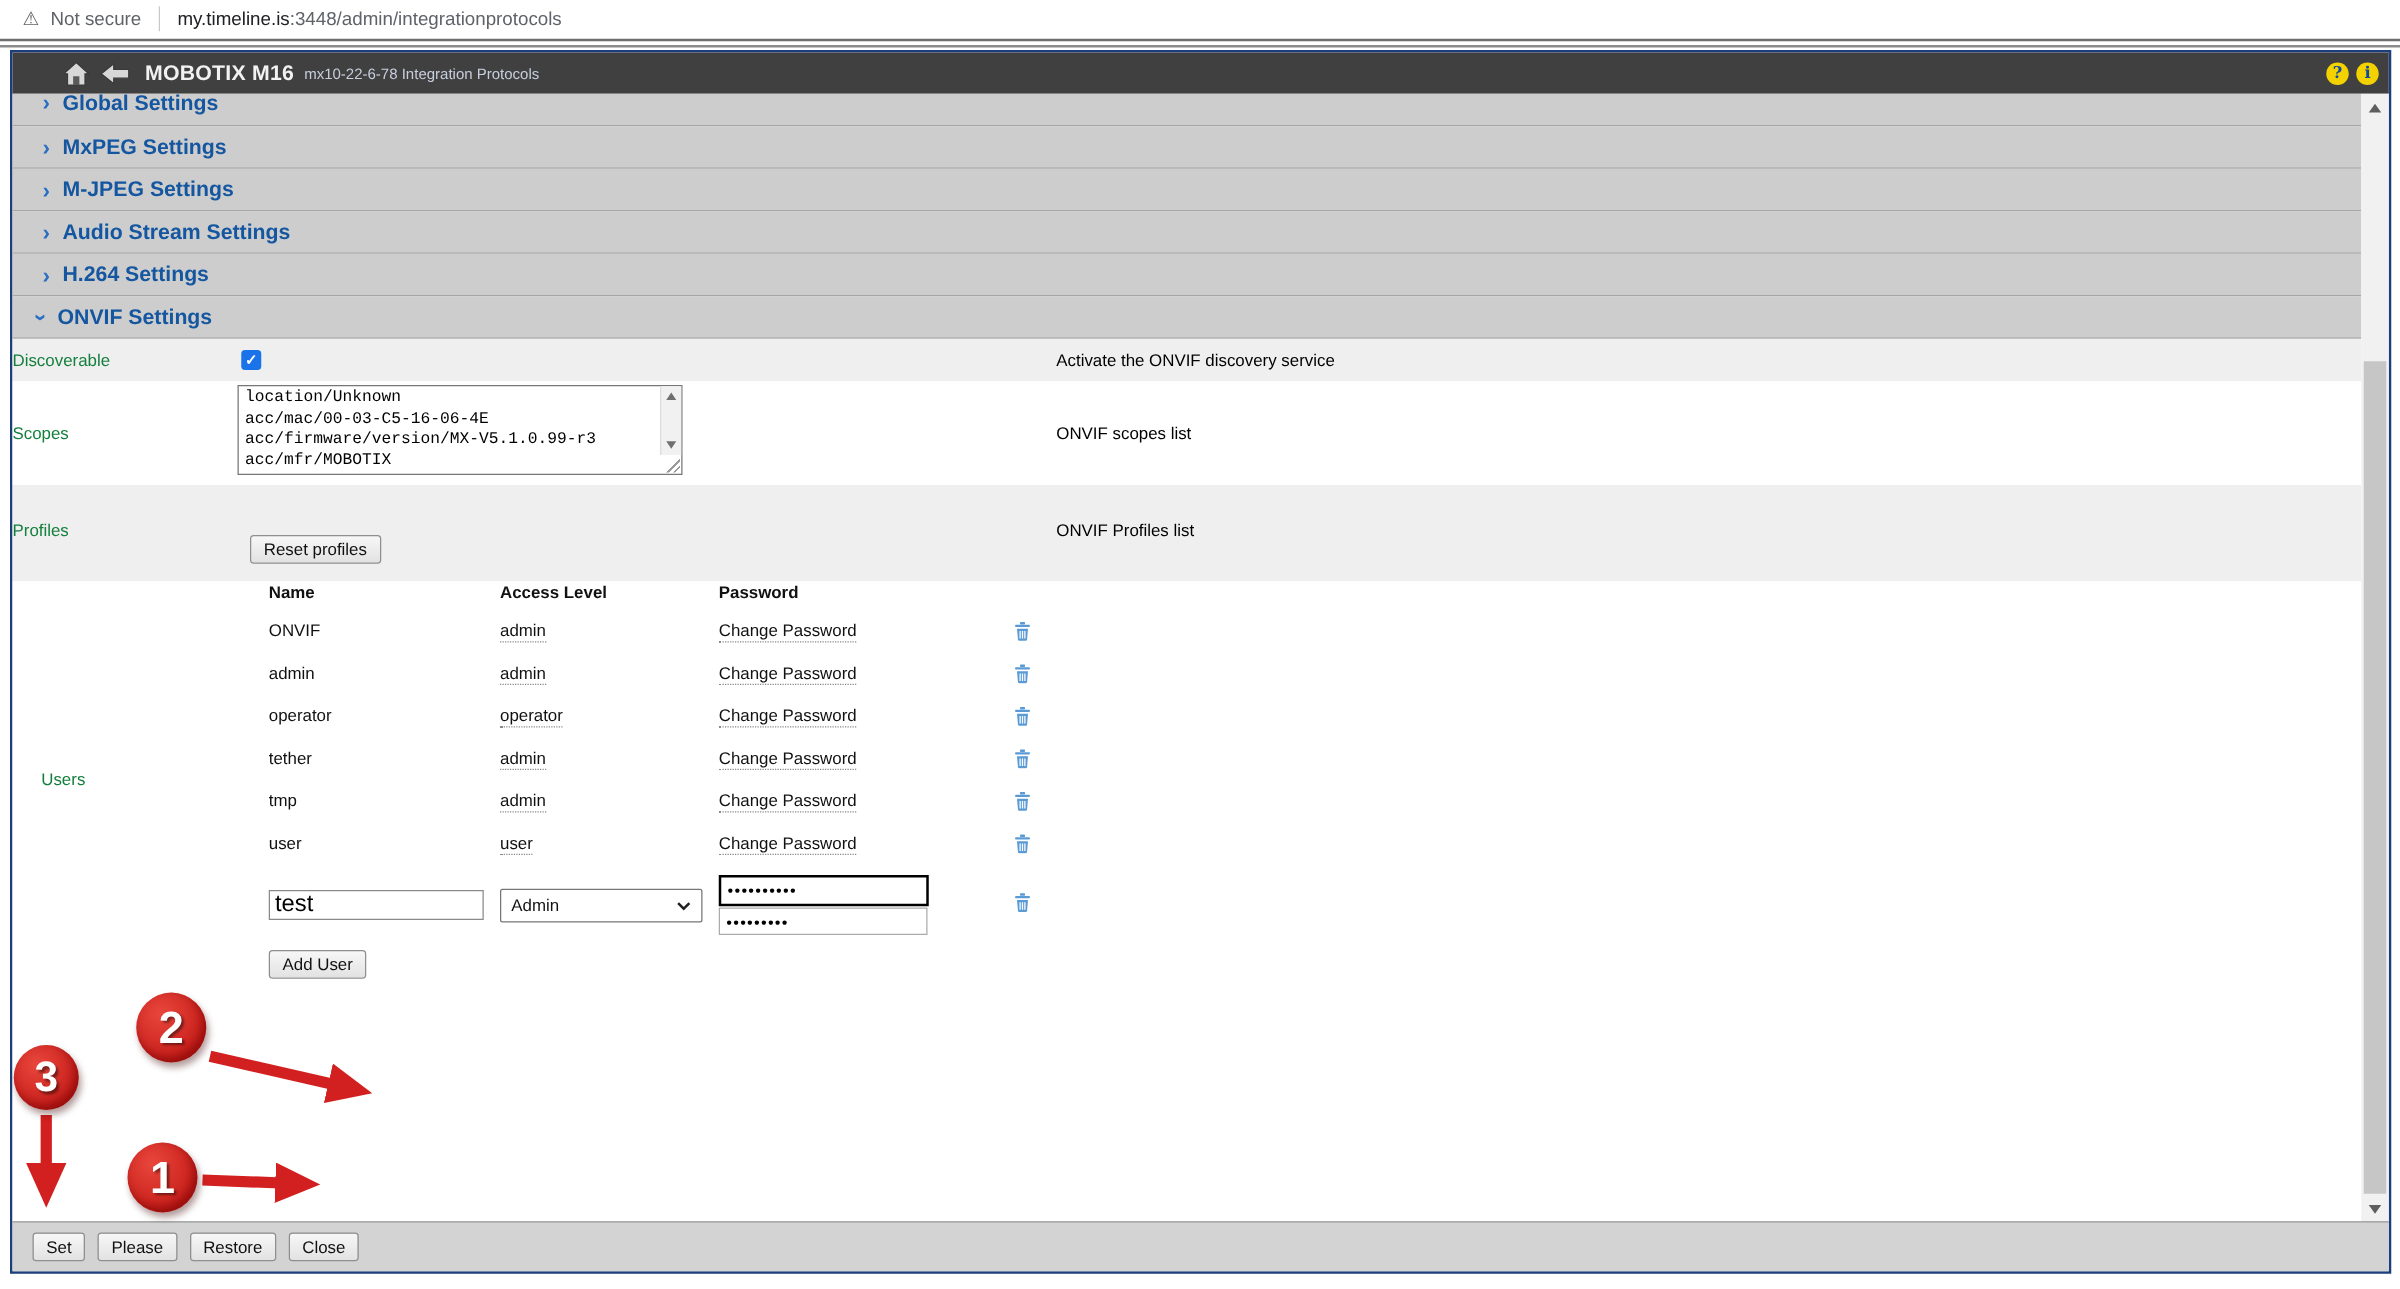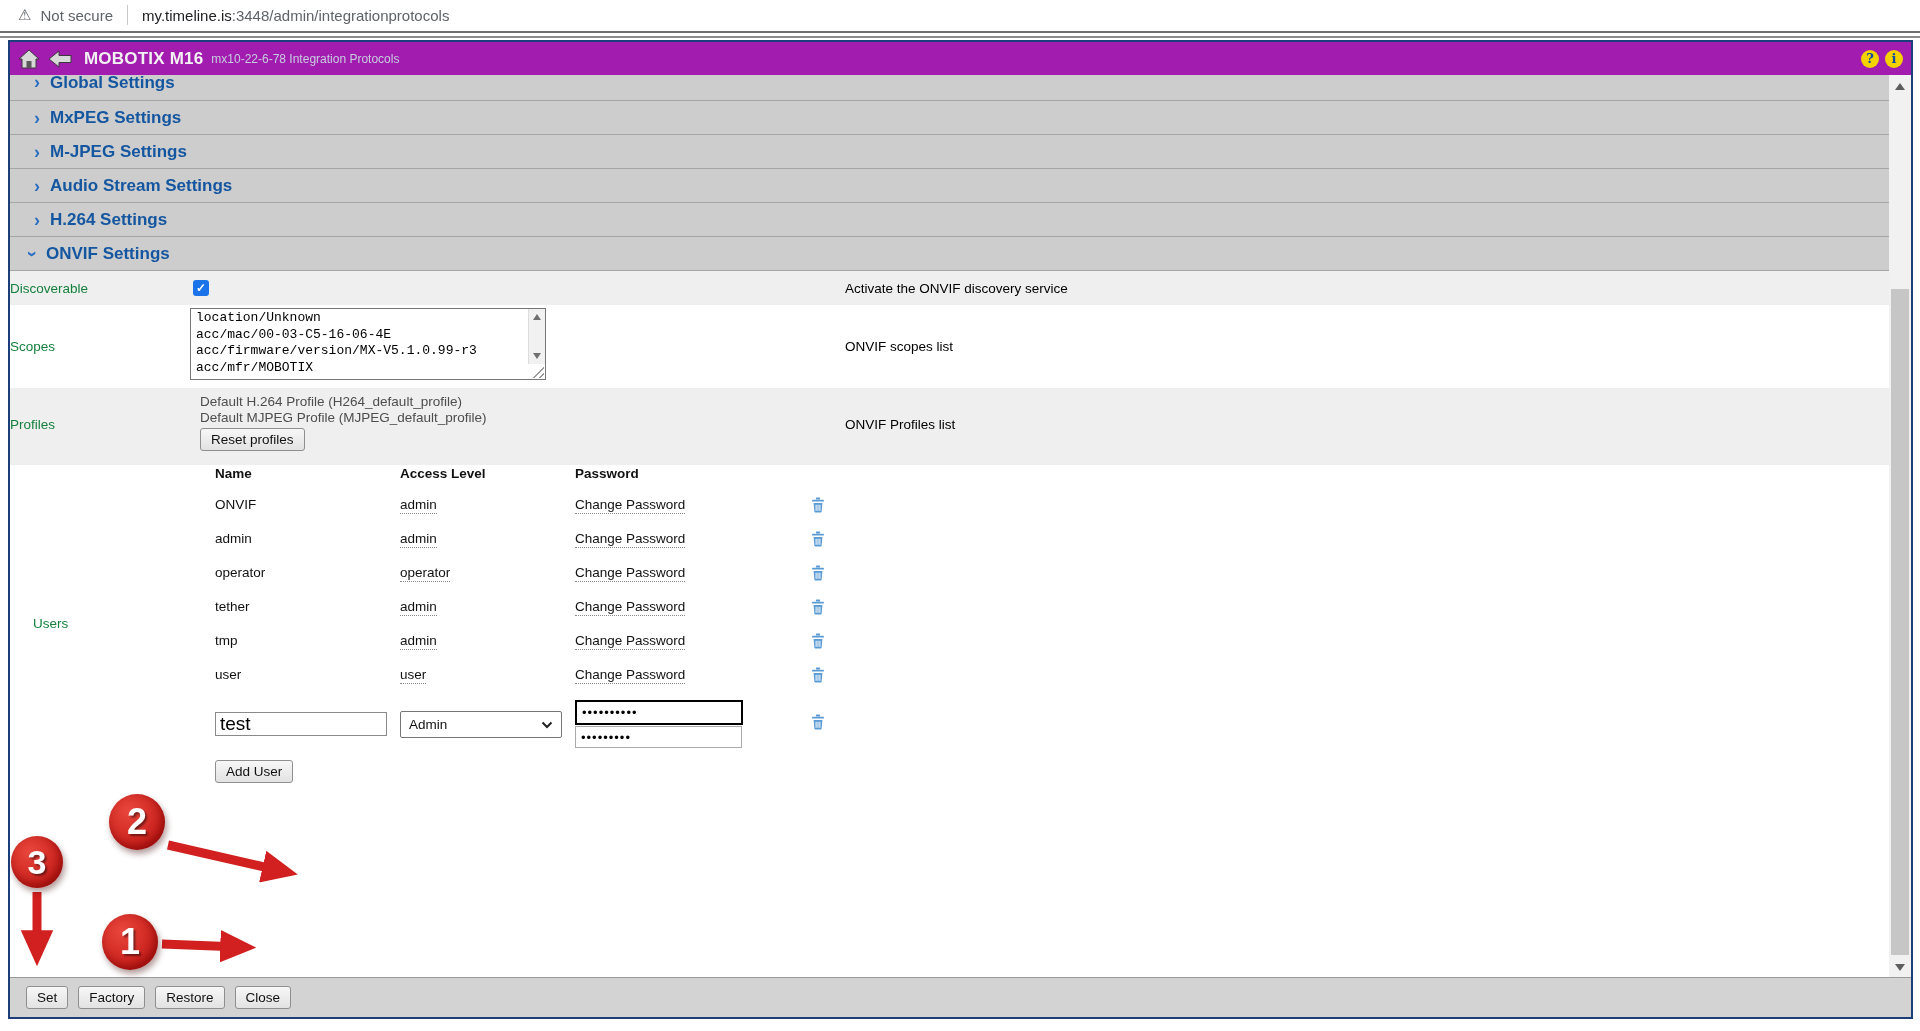--- a/index.html
+++ b/index.html
@@ -24,21 +24,21 @@
   .chrome-line1 { position: absolute; left: 0; top: 31px; width: 1920px; height: 2px; background: #6e6e6e; }
   .chrome-line2 { position: absolute; left: 0; top: 36px; width: 1920px; height: 2px; background: #8b8b8b; }
 
   
   .frame {
     position: absolute; left: 8px; top: 40px; width: 1905px; height: 979px;
     border: 2px solid #1c3e7a; background: #fff;
   }
   .titlebar {
     position: absolute; left: 0; top: 0; width: 1901px; height: 33px;
-    background: #a21caf; display: flex; align-items: center;
+    background: #404040; display: flex; align-items: center; padding-left: 32px;
   }
   .home-icon, .back-icon { margin-left: 8px; display: flex; align-items: center; cursor: pointer; }
   .titlebar-brand { margin-left: 12px; color: #f2f2f2; font-weight: bold; font-size: 17px; letter-spacing: .2px; }
   .titlebar-sub { margin-left: 8px; color: #c6cede; font-size: 12px; }
   .titlebar-right { margin-left: auto; margin-right: 8px; display: flex; gap: 6px; }
   .round-badge {
     width: 18px; height: 18px; border-radius: 50%; background: #f3d200;
     color: #0e4a9e; font-weight: bold; font-size: 13px;
     display: flex; align-items: center; justify-content: center; cursor: pointer;
     font-family: "DejaVu Serif", serif;
@@ -256,24 +256,20 @@
             <div class="sb-arrow sb-up"></div>
             <div class="sb-arrow sb-down"></div>
           </div>
           <div class="resize-grip"></div>
         </div>
         <span class="row-desc" style="top:34px">ONVIF scopes list</span>
       </div>
 
       <div class="setting-row row-profiles">
         <span class="row-label" style="top:29px">Profiles</span>
-        <div class="profile-lines">
-          <div>Default H.264 Profile (H264_default_profile)</div>
-          <div>Default MJPEG Profile (MJPEG_default_profile)</div>
-        </div>
         <button class="btn reset-profiles-btn">Reset profiles</button>
         <span class="row-desc" style="top:29px">ONVIF Profiles list</span>
       </div>
 
       <div class="setting-row row-users">
         <span class="row-label users-label">Users</span>
 
         <div class="users-head">
           <span class="uh-name">Name</span>
           <span class="uh-level">Access Level</span>
@@ -387,21 +383,21 @@
     </div>
 
     <div class="scrollbar">
       <div class="scroll-up"></div>
       <div class="scroll-thumb"></div>
       <div class="scroll-down"></div>
     </div>
 
     <div class="footer">
         <button class="btn">Set</button>
-        <button class="btn">Factory</button>
+        <button class="btn">Please</button>
         <button class="btn">Restore</button>
         <button class="btn">Close</button>
       </div>
   </div>
 
   <svg class="anno-svg">
     <defs>
       <marker id="ah" markerWidth="4" markerHeight="3.6" refX="2.2" refY="1.8" orient="auto">
         <polygon points="0 0, 4 1.8, 0 3.6" fill="#d21f1f"></polygon>
       </marker>

